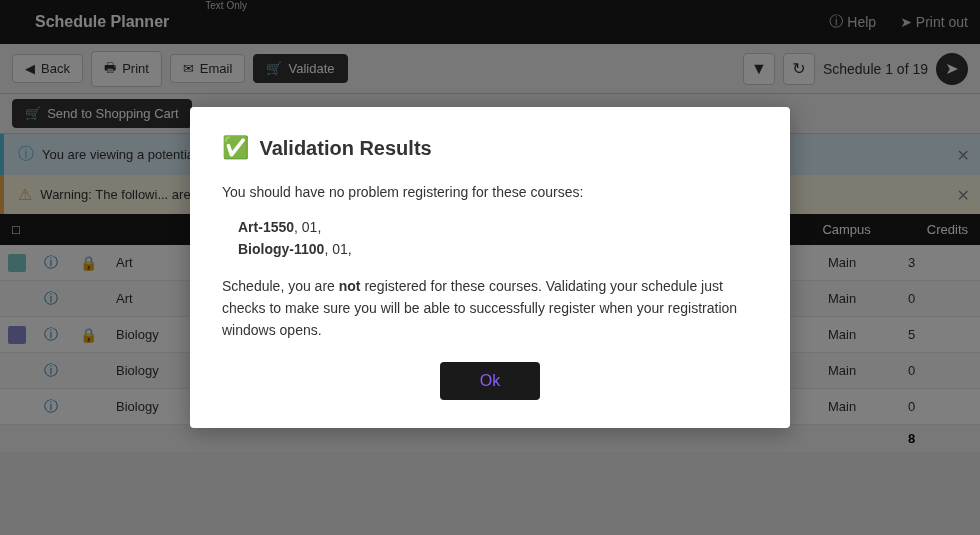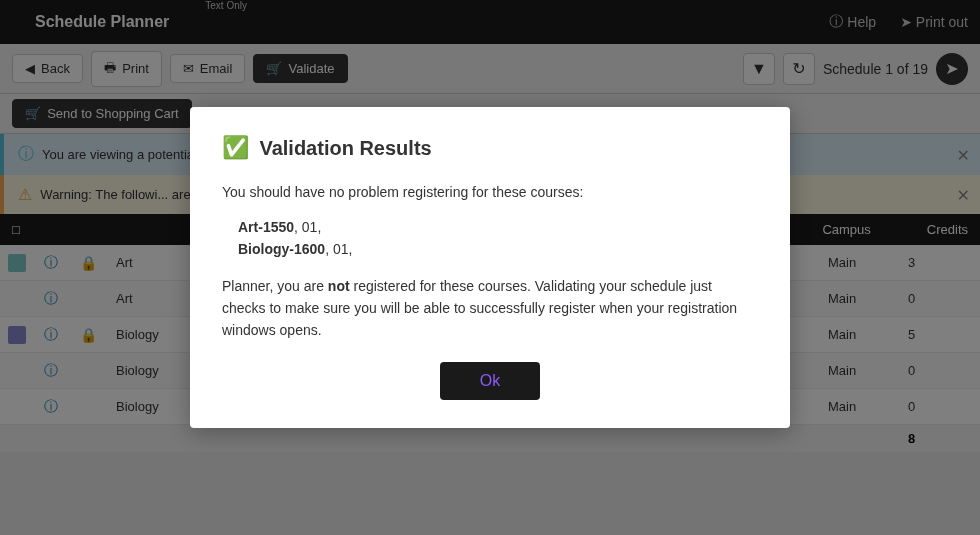--- a/index.html
+++ b/index.html
@@ -378,22 +378,22 @@
       <span class="modal-check-icon">✅</span>
       <span>Validation Results</span>
     </div>
     <div class="modal-body">
       <p>You should have no problem registering for these courses:</p>
       <div class="modal-courses">
         <div>
           <strong>Art-1550</strong><span>, 01,</span>
         </div>
         <div>
-          <strong>Biology-1600</strong><span>, 01,</span>
+          <strong>Biology-1100</strong><span>, 01,</span>
         </div>
       </div>
       <p>
-        <span>Planner, you are </span><strong>not</strong><span> registered for these courses. Validating your schedule just checks to make sure you will be able to successfully register when your registration windows opens.</span>
+        <span>Schedule, you are </span><strong>not</strong><span> registered for these courses. Validating your schedule just checks to make sure you will be able to successfully register when your registration windows opens.</span>
       </p>
     </div>
     <button class="modal-ok-btn">Ok</button>
   </div>
 </div>
 
 </body></html>

